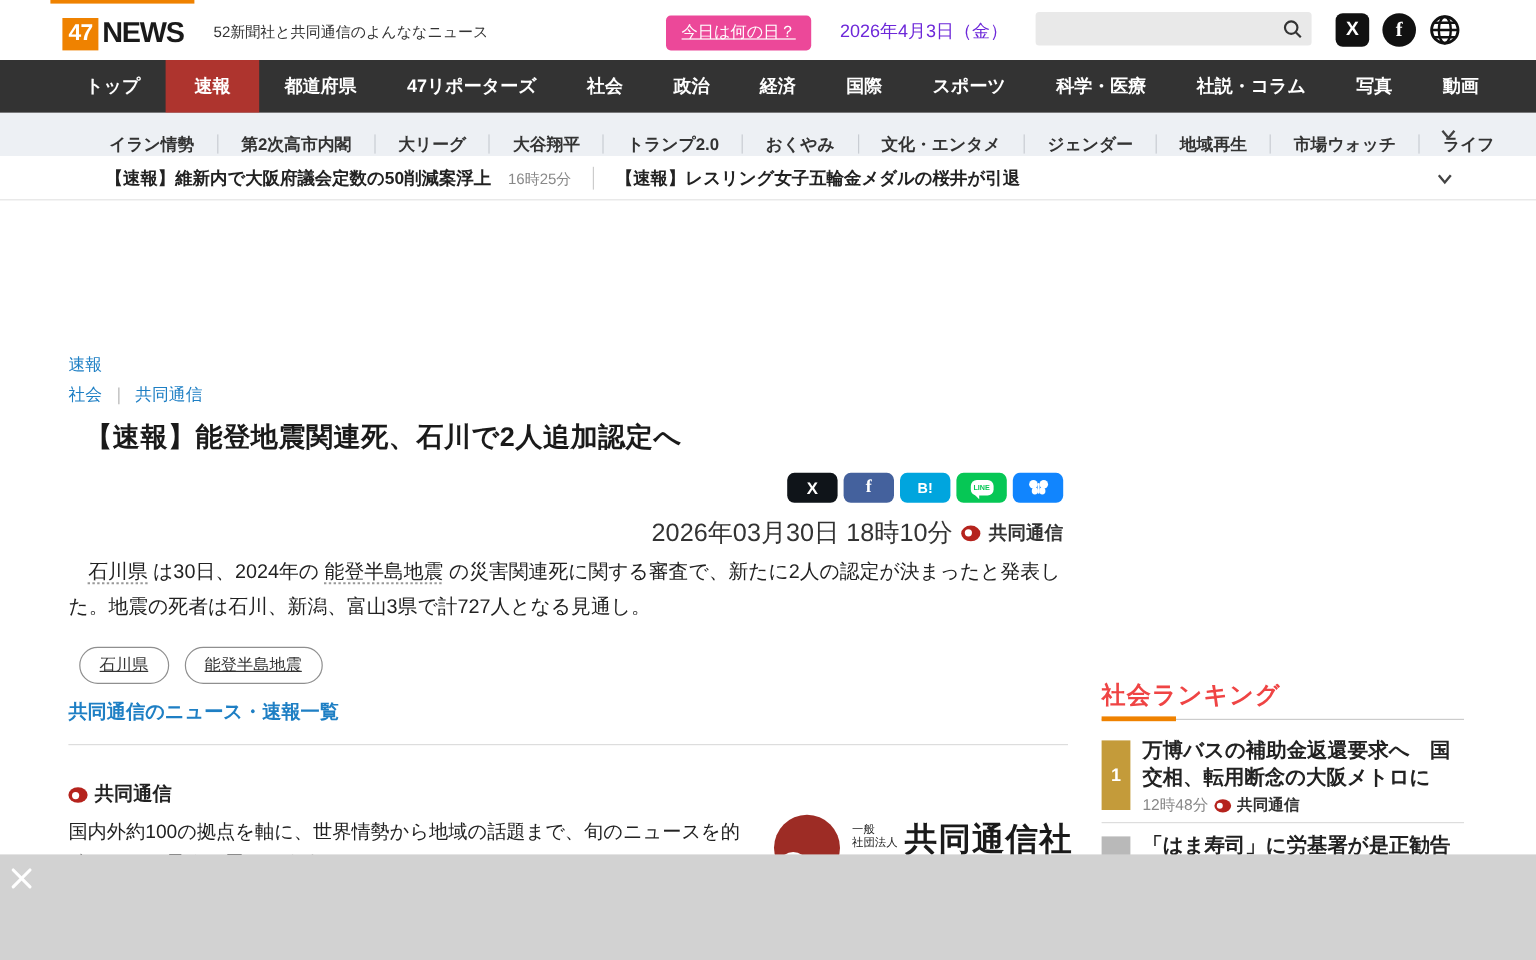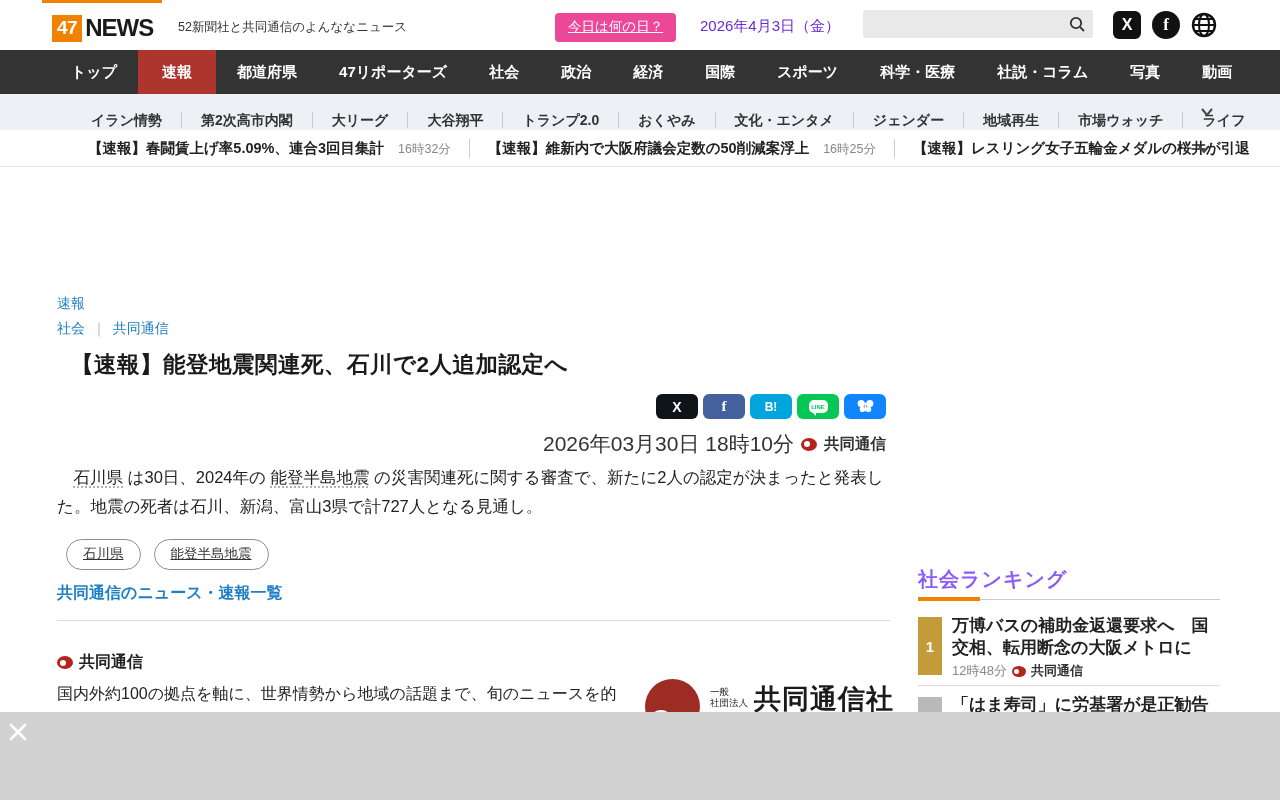--- a/index.html
+++ b/index.html
@@ -79,21 +79,21 @@
   .kyodo-head { position:absolute; left:57px; top:652px; display:flex; align-items:center; gap:6px; }
   .kyodo-head .name { font-size:16px; font-weight:bold; color:#222; cursor:pointer; }
   .kyodo-desc { position:absolute; left:57px; top:681px; width:570px; font-size:16px; line-height:26px; color:#222; }
   .kyodo-logo { position:absolute; left:645px; top:679px; width:241px; height:60px; display:flex; cursor:pointer; }
   .kyodo-logo-circle { position:relative; width:55px; height:55px; background:#9d2c25; border-radius:50%; flex-shrink:0; }
   .kyodo-logo-circle::after { content:""; position:absolute; left:6px; bottom:8px; width:20px; height:16px; background:#fff; border-radius:50%; }
   .kyodo-org-small { margin:8px 0 0 10px; font-size:9.5px; line-height:10.5px; color:#222; flex-shrink:0; }
   .kyodo-org-name { margin:2px 0 0 6px; font-size:27px; font-weight:bold; color:#1a1a1a; letter-spacing:1px; white-space:nowrap; }
 
   
-  .side-heading { position:absolute; left:918px; top:566px; font-size:20px; font-weight:bold; color:#8b5cf6; letter-spacing:1px; }
+  .side-heading { position:absolute; left:918px; top:566px; font-size:20px; font-weight:bold; color:#ef4444; letter-spacing:1px; }
   .side-rule { position:absolute; left:918px; top:599px; width:302px; height:1px; background:#ccc; }
   .side-rule-accent { position:absolute; left:918px; top:597px; width:62px; height:4px; background:#ef8200; }
 
   .rank-badge { position:absolute; width:24px; display:flex; align-items:center; justify-content:center; color:#fff; font-size:15px; font-weight:bold; }
   .rank1-badge { left:918px; top:617px; height:58px; background:#c49b3a; }
   .rank2-badge { left:918px; top:697px; height:40px; background:#b9b9b9; }
   .rank-title { position:absolute; left:952px; width:262px; font-size:17px; font-weight:bold; color:#222; line-height:22px; cursor:pointer; }
   .rank1-title { top:615px; }
   .rank2-title { top:694px; }
   .rank-meta { position:absolute; left:952px; top:662px; display:flex; align-items:center; gap:5px; }
@@ -173,24 +173,20 @@
     <div class="item">地域再生</div>
     <div class="item">市場ウォッチ</div>
     <div class="item">ライフ</div>
     <svg class="subnav-chevron" width="16" height="14" viewBox="0 0 16 14">
       <polyline points="3,4 8,10 13,4" fill="none" stroke="#444" stroke-width="2"></polyline>
     </svg>
   </nav>
 
   <div class="ticker">
     <div class="titem">
-      <span class="ttext">【速報】春闘賃上げ率5.09%、連合3回目集計</span>
-      <span class="ttime">16時32分</span>
-    </div>
-    <div class="titem">
       <span class="ttext">【速報】維新内で大阪府議会定数の50削減案浮上</span>
       <span class="ttime">16時25分</span>
     </div>
     <div class="titem">
       <span class="ttext">【速報】レスリング女子五輪金メダルの桜井が引退</span>
     </div>
 
     <svg class="ticker-chevron" width="16" height="14" viewBox="0 0 16 14">
       <polyline points="3,4 8,10 13,4" fill="none" stroke="#444" stroke-width="2"></polyline>
     </svg>

